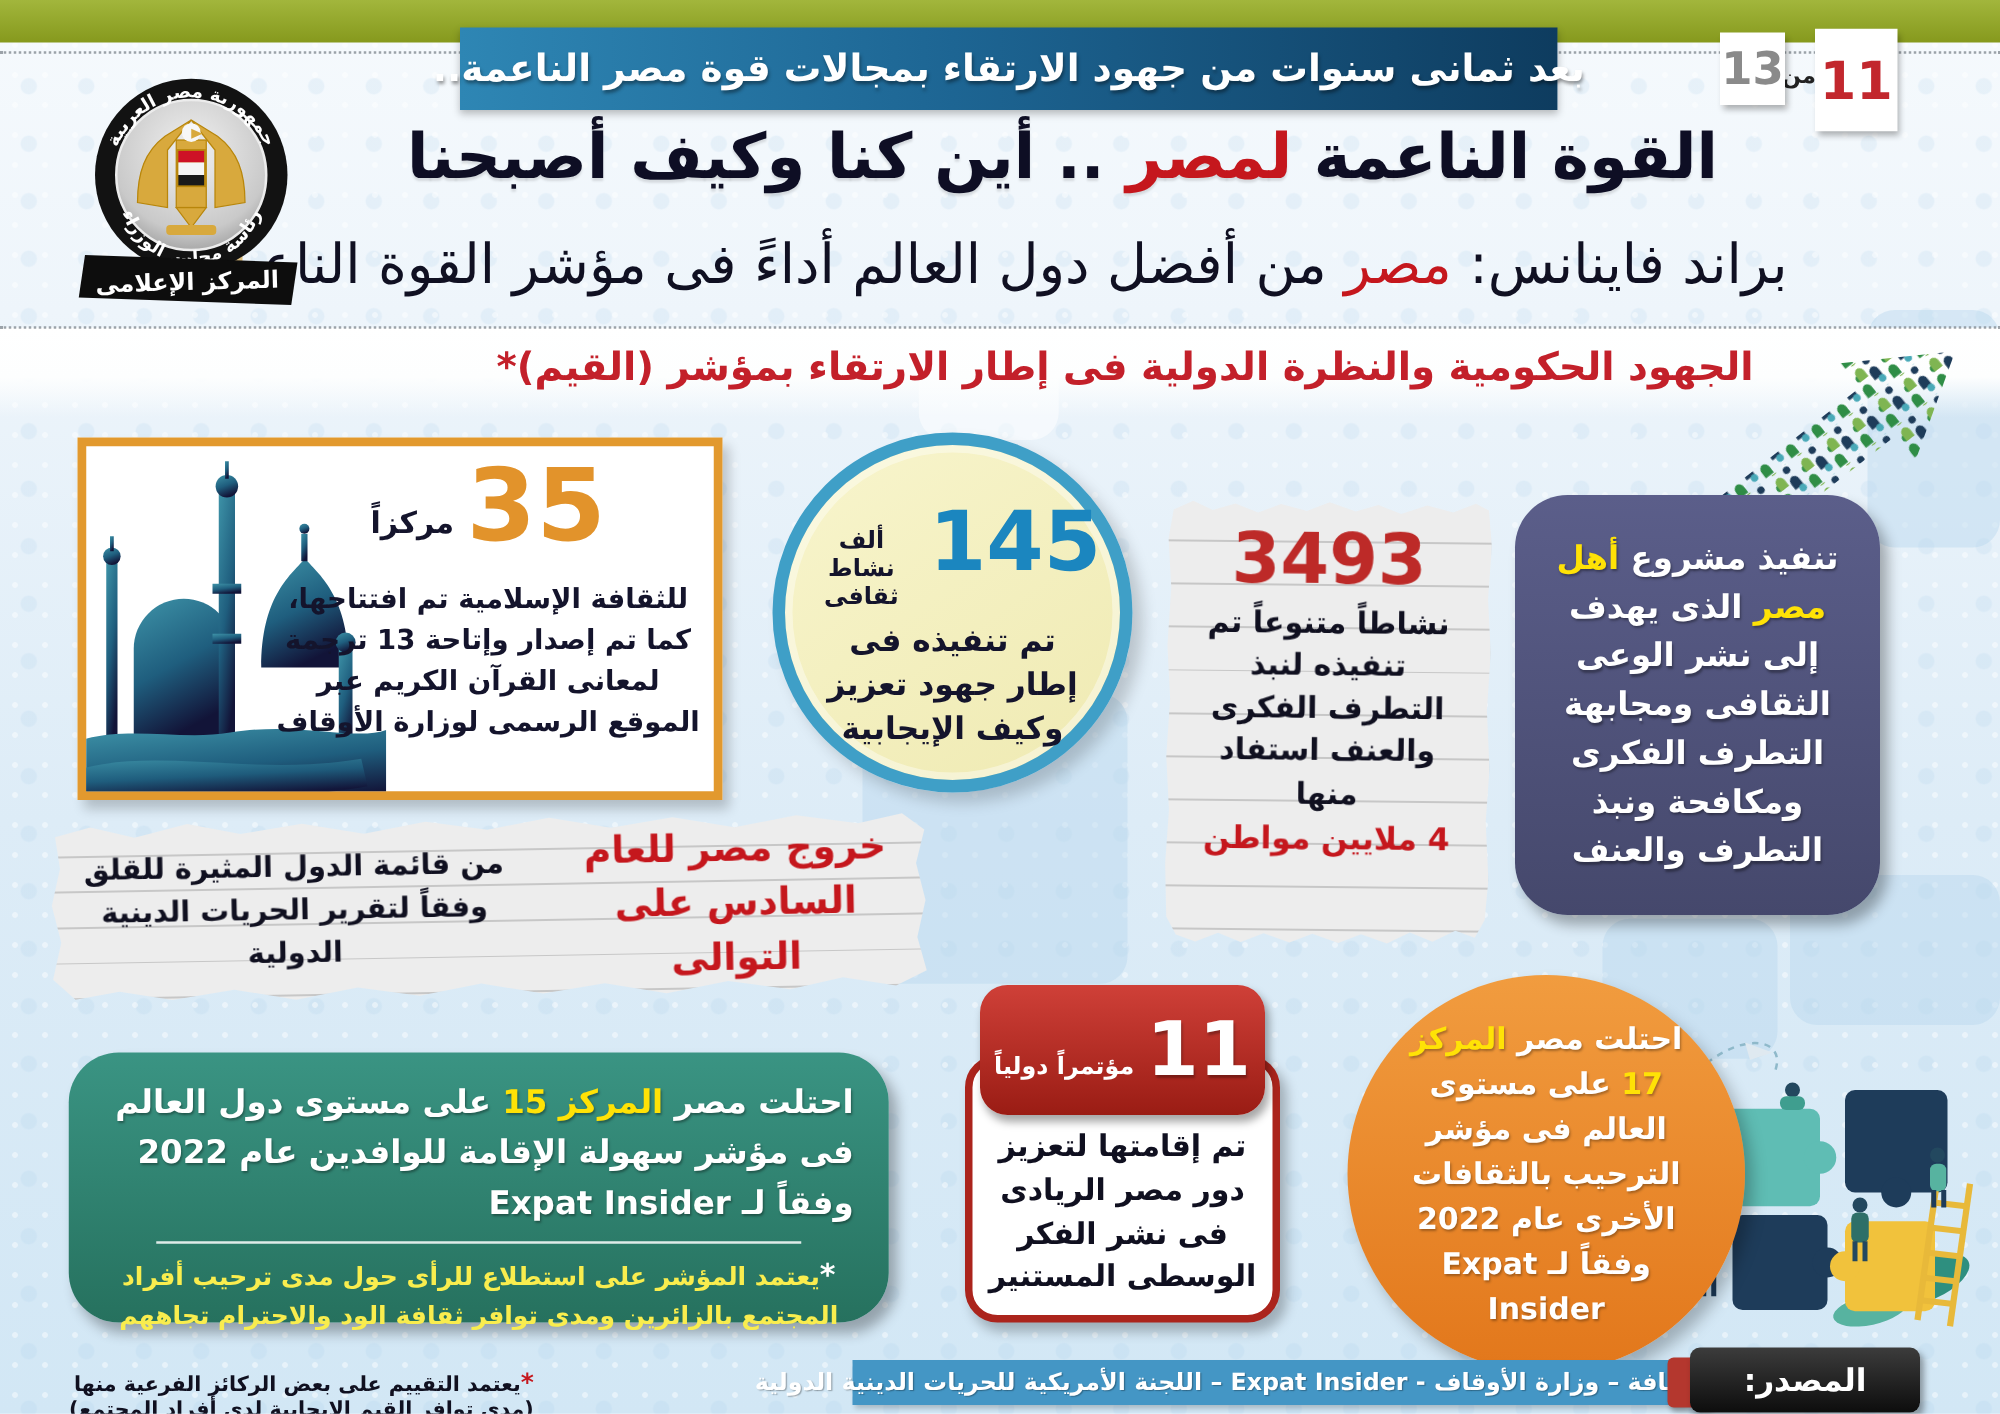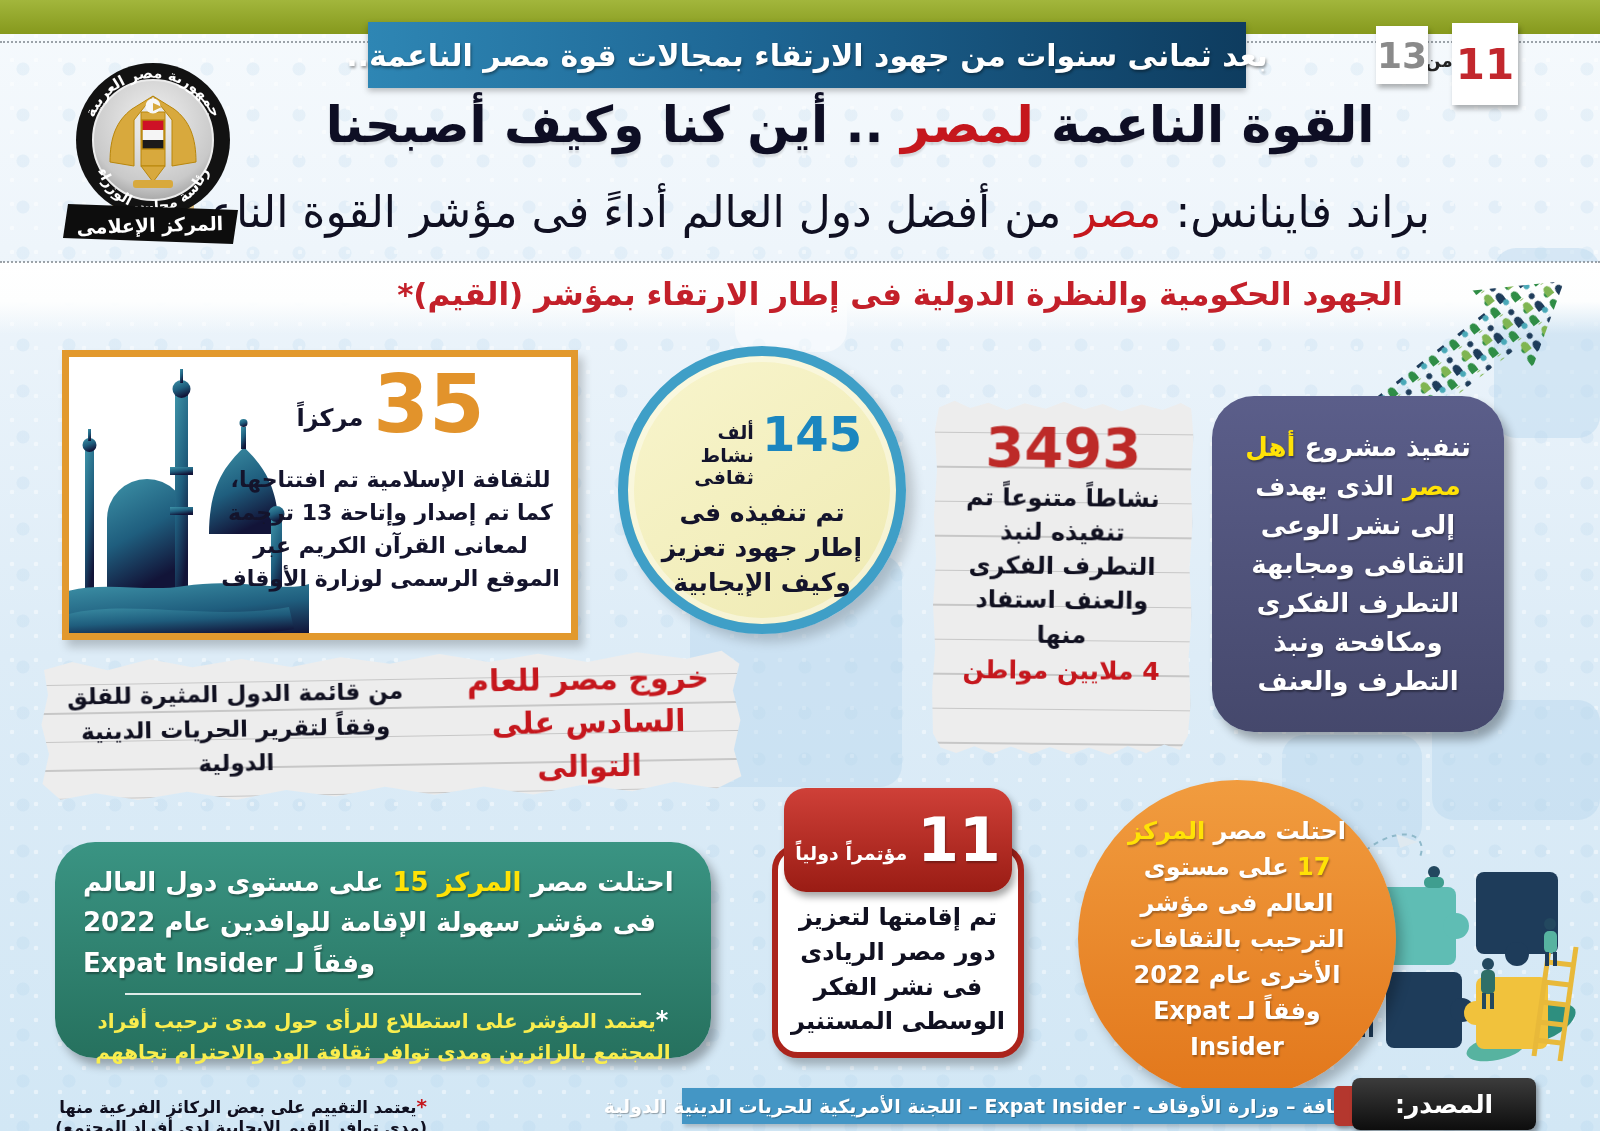--- a/index.html
+++ b/index.html
@@ -63,22 +63,22 @@
   .card35 .big { font-size:80px; font-weight:bold; color:#e2932b; line-height:1; }
   .card35 .unit { font-size:24px; font-weight:bold; color:#14142c; margin-top:26px; }
   .card35 .body { font-size:22px; font-weight:bold; color:#14142c; line-height:1.5; margin-top:18px; }
 
   
   .circ145 { position:absolute; left:618px; top:346px; width:288px; height:288px; border-radius:50%;
     background:linear-gradient(145deg,#f8f5cd,#efeab2); border:10px solid #3f9fc7;
     box-shadow:8px 8px 12px rgba(0,0,0,.18), inset 0 0 0 6px rgba(255,255,255,.4);
     display:flex; flex-direction:column; align-items:center; justify-content:center; z-index:4; }
   .circ145 .numrow { display:flex; direction:rtl; align-items:center; gap:8px; }
-  .circ145 .big { font-size:48px; font-weight:bold; color:#1b86bf; line-height:1; }
-  .circ145 .unit { font-size:19px; font-weight:bold; color:#14142c; width:92px; line-height:1.2;margin-top:41px; }
+  .circ145 .big { font-size:66px; font-weight:bold; color:#1b86bf; line-height:1; }
+  .circ145 .unit { font-size:19px; font-weight:bold; color:#14142c; width:92px; text-align:center; line-height:1.2;margin-top:41px; }
   .circ145 .body { font-size:25px; font-weight:bold; color:#14142c; direction:rtl; text-align:center;
     width:220px; line-height:1.4; margin-top:6px; }
 
   
   .paper { background:#ededed;
     background-image:repeating-linear-gradient(to bottom,transparent 0,transparent 33px,#c7c7c7 33px,#c7c7c7 34.5px);
     filter:drop-shadow(5px 6px 6px rgba(0,0,0,.28)); position:absolute; z-index:4; }
   .paper3493 { left:932px; top:400px; width:260px; height:356px; transform:rotate(.6deg);
     clip-path:polygon(2% 2.5%,8% .5%,14% 2.5%,21% 1%,28% 3%,35% 1%,43% 2.5%,50% .5%,58% 2.5%,65% 1%,72% 3%,80% 1%,88% 2.5%,95% .5%,99% 2%,100% 10%,99% 22%,100% 34%,99% 47%,100% 60%,99% 72%,100% 85%,99% 94%,96% 98%,90% 96.5%,83% 99%,76% 97%,69% 99.5%,61% 97.5%,54% 99.5%,46% 97.5%,39% 99.5%,31% 97.5%,24% 99.5%,17% 97.5%,10% 99.5%,4% 98%,1% 94%,.5% 82%,1.5% 70%,.5% 58%,1.5% 45%,.5% 33%,1.5% 20%,.5% 9%);
     display:flex; flex-direction:column; align-items:center; padding-top:14px; }
@@ -101,21 +101,21 @@
     background:linear-gradient(#5b5e8a,#45486c); box-shadow:6px 8px 10px rgba(0,0,0,.3);
     display:flex; align-items:center; justify-content:center; z-index:4; }
   .purple .txt { direction:rtl; text-align:center; color:#fff; font-weight:bold; font-size:26px;
     line-height:1.5; width:250px; text-shadow:1px 2px 2px rgba(0,0,0,.35); }
   .purple .hl { color:#ffe206; }
 
   
   .teal { position:absolute; left:55px; top:842px; width:656px; height:216px; border-radius:40px;
     background:linear-gradient(#3a9483,#26715e); box-shadow:6px 8px 10px rgba(0,0,0,.3);
     padding:20px 28px 10px; z-index:4; }
-  .teal .main { direction:rtl; text-align:left; color:#fff; font-weight:bold; font-size:26px;
+  .teal .main { direction:rtl; text-align:right; color:#fff; font-weight:bold; font-size:26px;
     line-height:1.55; text-shadow:1px 2px 2px rgba(0,0,0,.35); }
   .teal .hl { color:#ffe206; }
   .teal .divider { width:86%; height:2px; background:rgba(255,255,255,.85); margin:10px auto 8px; }
   .teal .foot { direction:rtl; text-align:center; color:#f9ed4e; font-weight:bold; font-size:20px; line-height:1.45; }
   .teal .star { color:#fff; font-size:24px; }
 
   
   .redcard { position:absolute; left:772px; top:788px; width:252px; height:270px; z-index:4; }
   .redcard .bodybox { position:absolute; left:0; right:0; top:56px; bottom:0; background:#fff;
     border:6px solid #ab241c; border-radius:26px; box-shadow:5px 7px 9px rgba(0,0,0,.25); }

